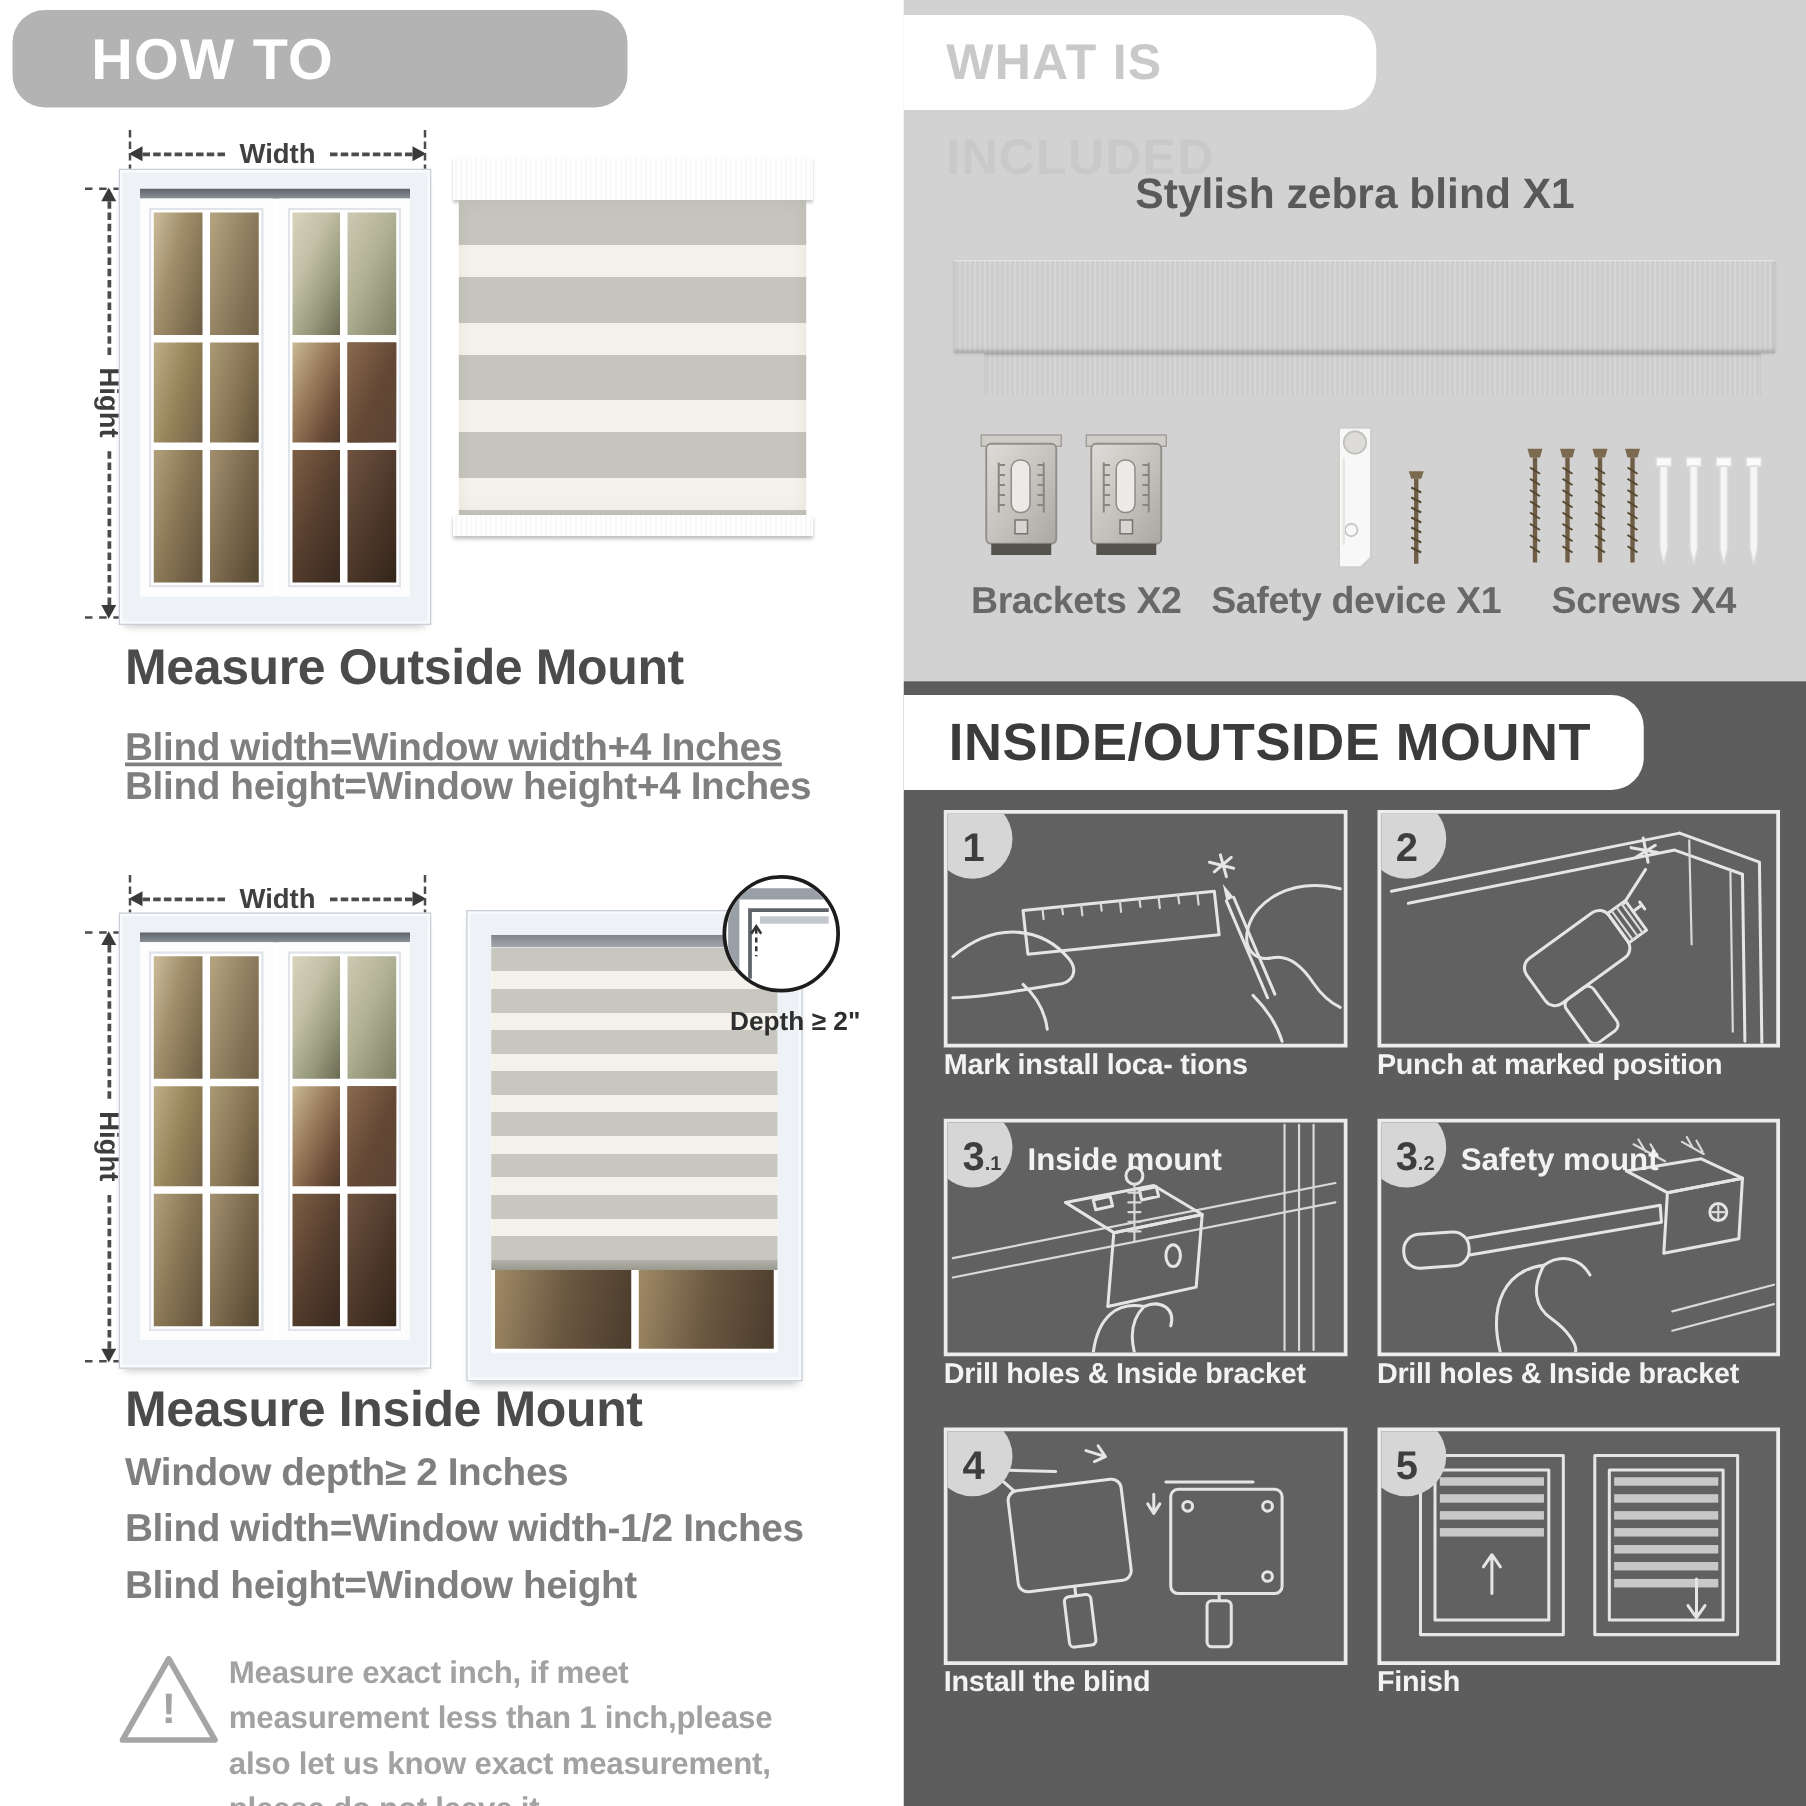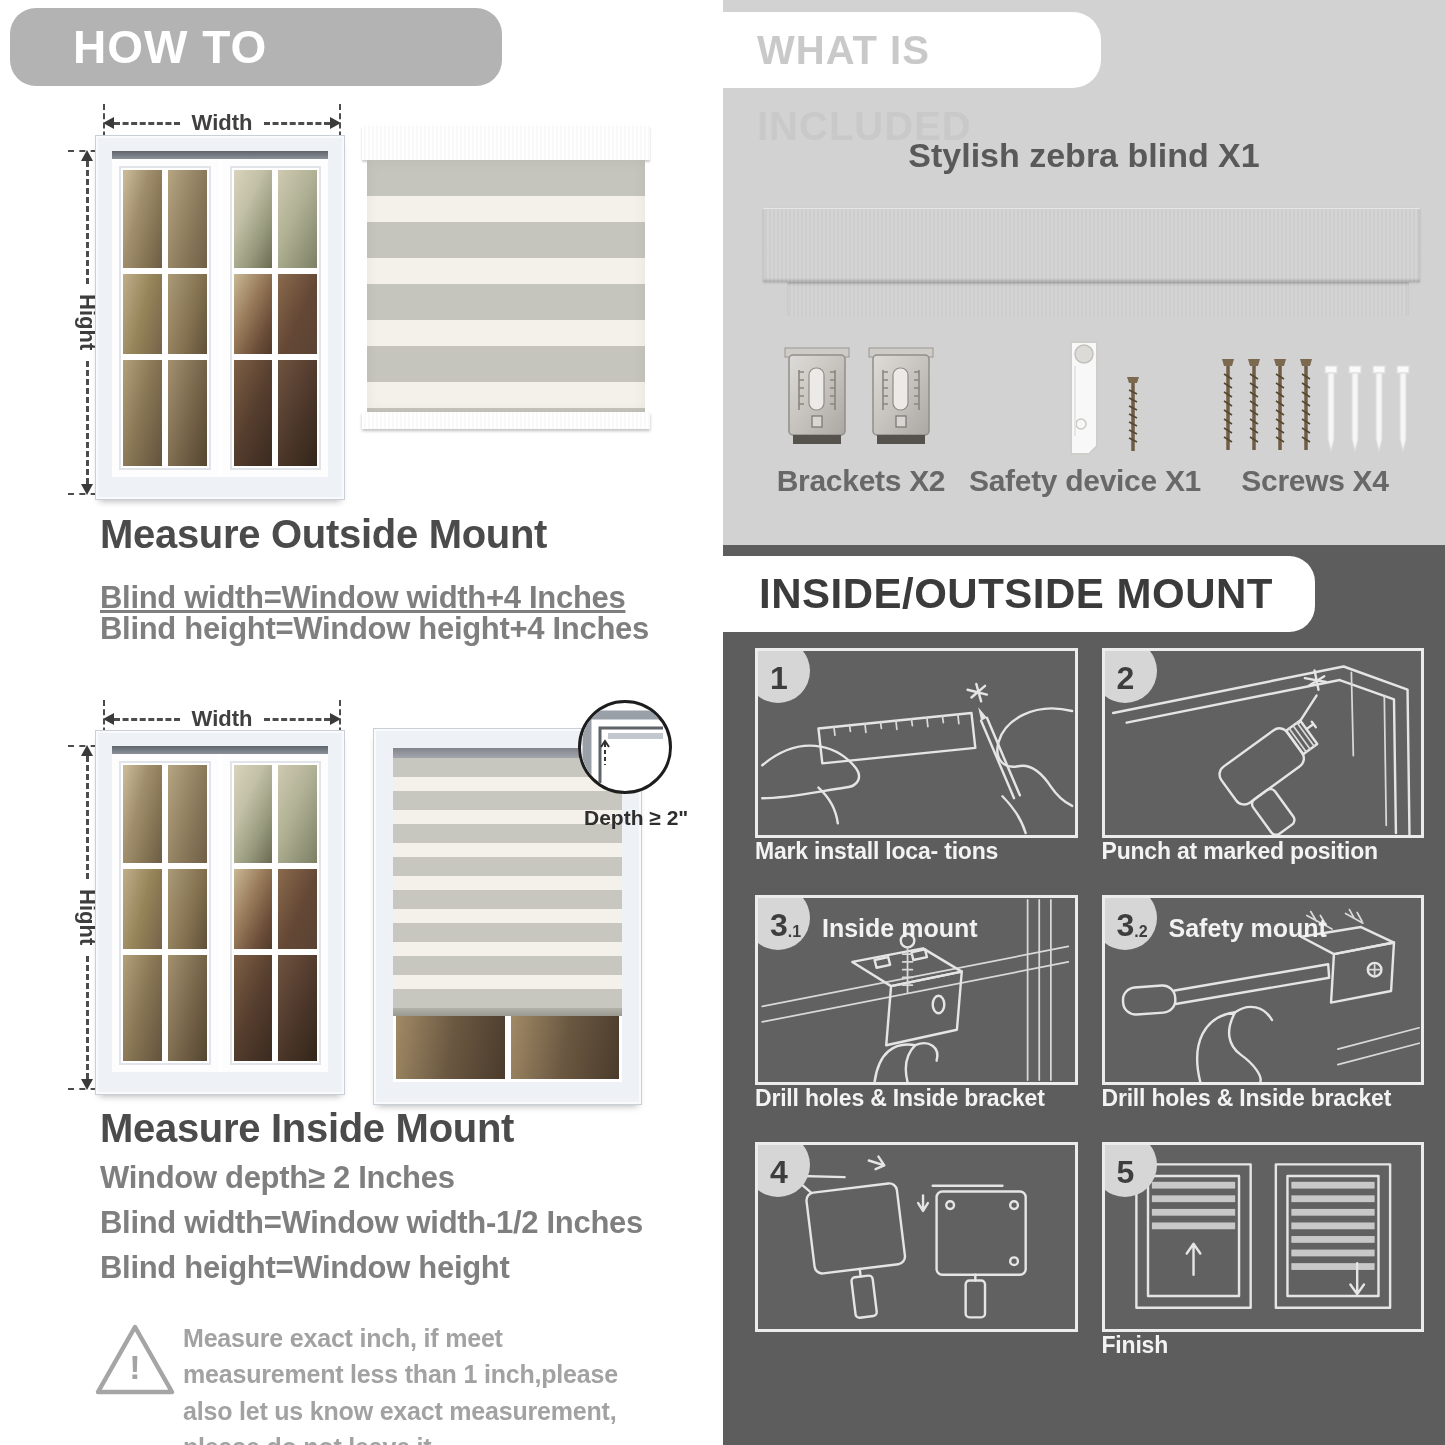--- a/index.html
+++ b/index.html
@@ -485,20 +485,21 @@
             <path class="line" d="M222,134 V140"></path>
             <rect class="line" x="212" y="140" width="20" height="38" rx="4"></rect>
             <path class="line" d="M168,52 v14 M163,60 l5,8 l5,-8"></path>
           </svg>
           <div class="badge">
             <span class="num">4</span>
             <span class="sub"></span>
           </div>
           <div class="step-title"></div>
         </div>
+        <div class="caption">Install the blind</div>
       </div>
 
       <div class="step">
         <div class="step-panel">
           <svg class="art" viewBox="0 0 322 190">
             <rect class="line" x="30" y="20" width="118" height="148"></rect>
             <rect class="line" x="42" y="32" width="94" height="124"></rect>
             <rect class="stripe" x="46" y="38" width="86" height="7"></rect>
             <rect class="stripe" x="46" y="52" width="86" height="7"></rect>
             <rect class="stripe" x="46" y="66" width="86" height="7"></rect>

